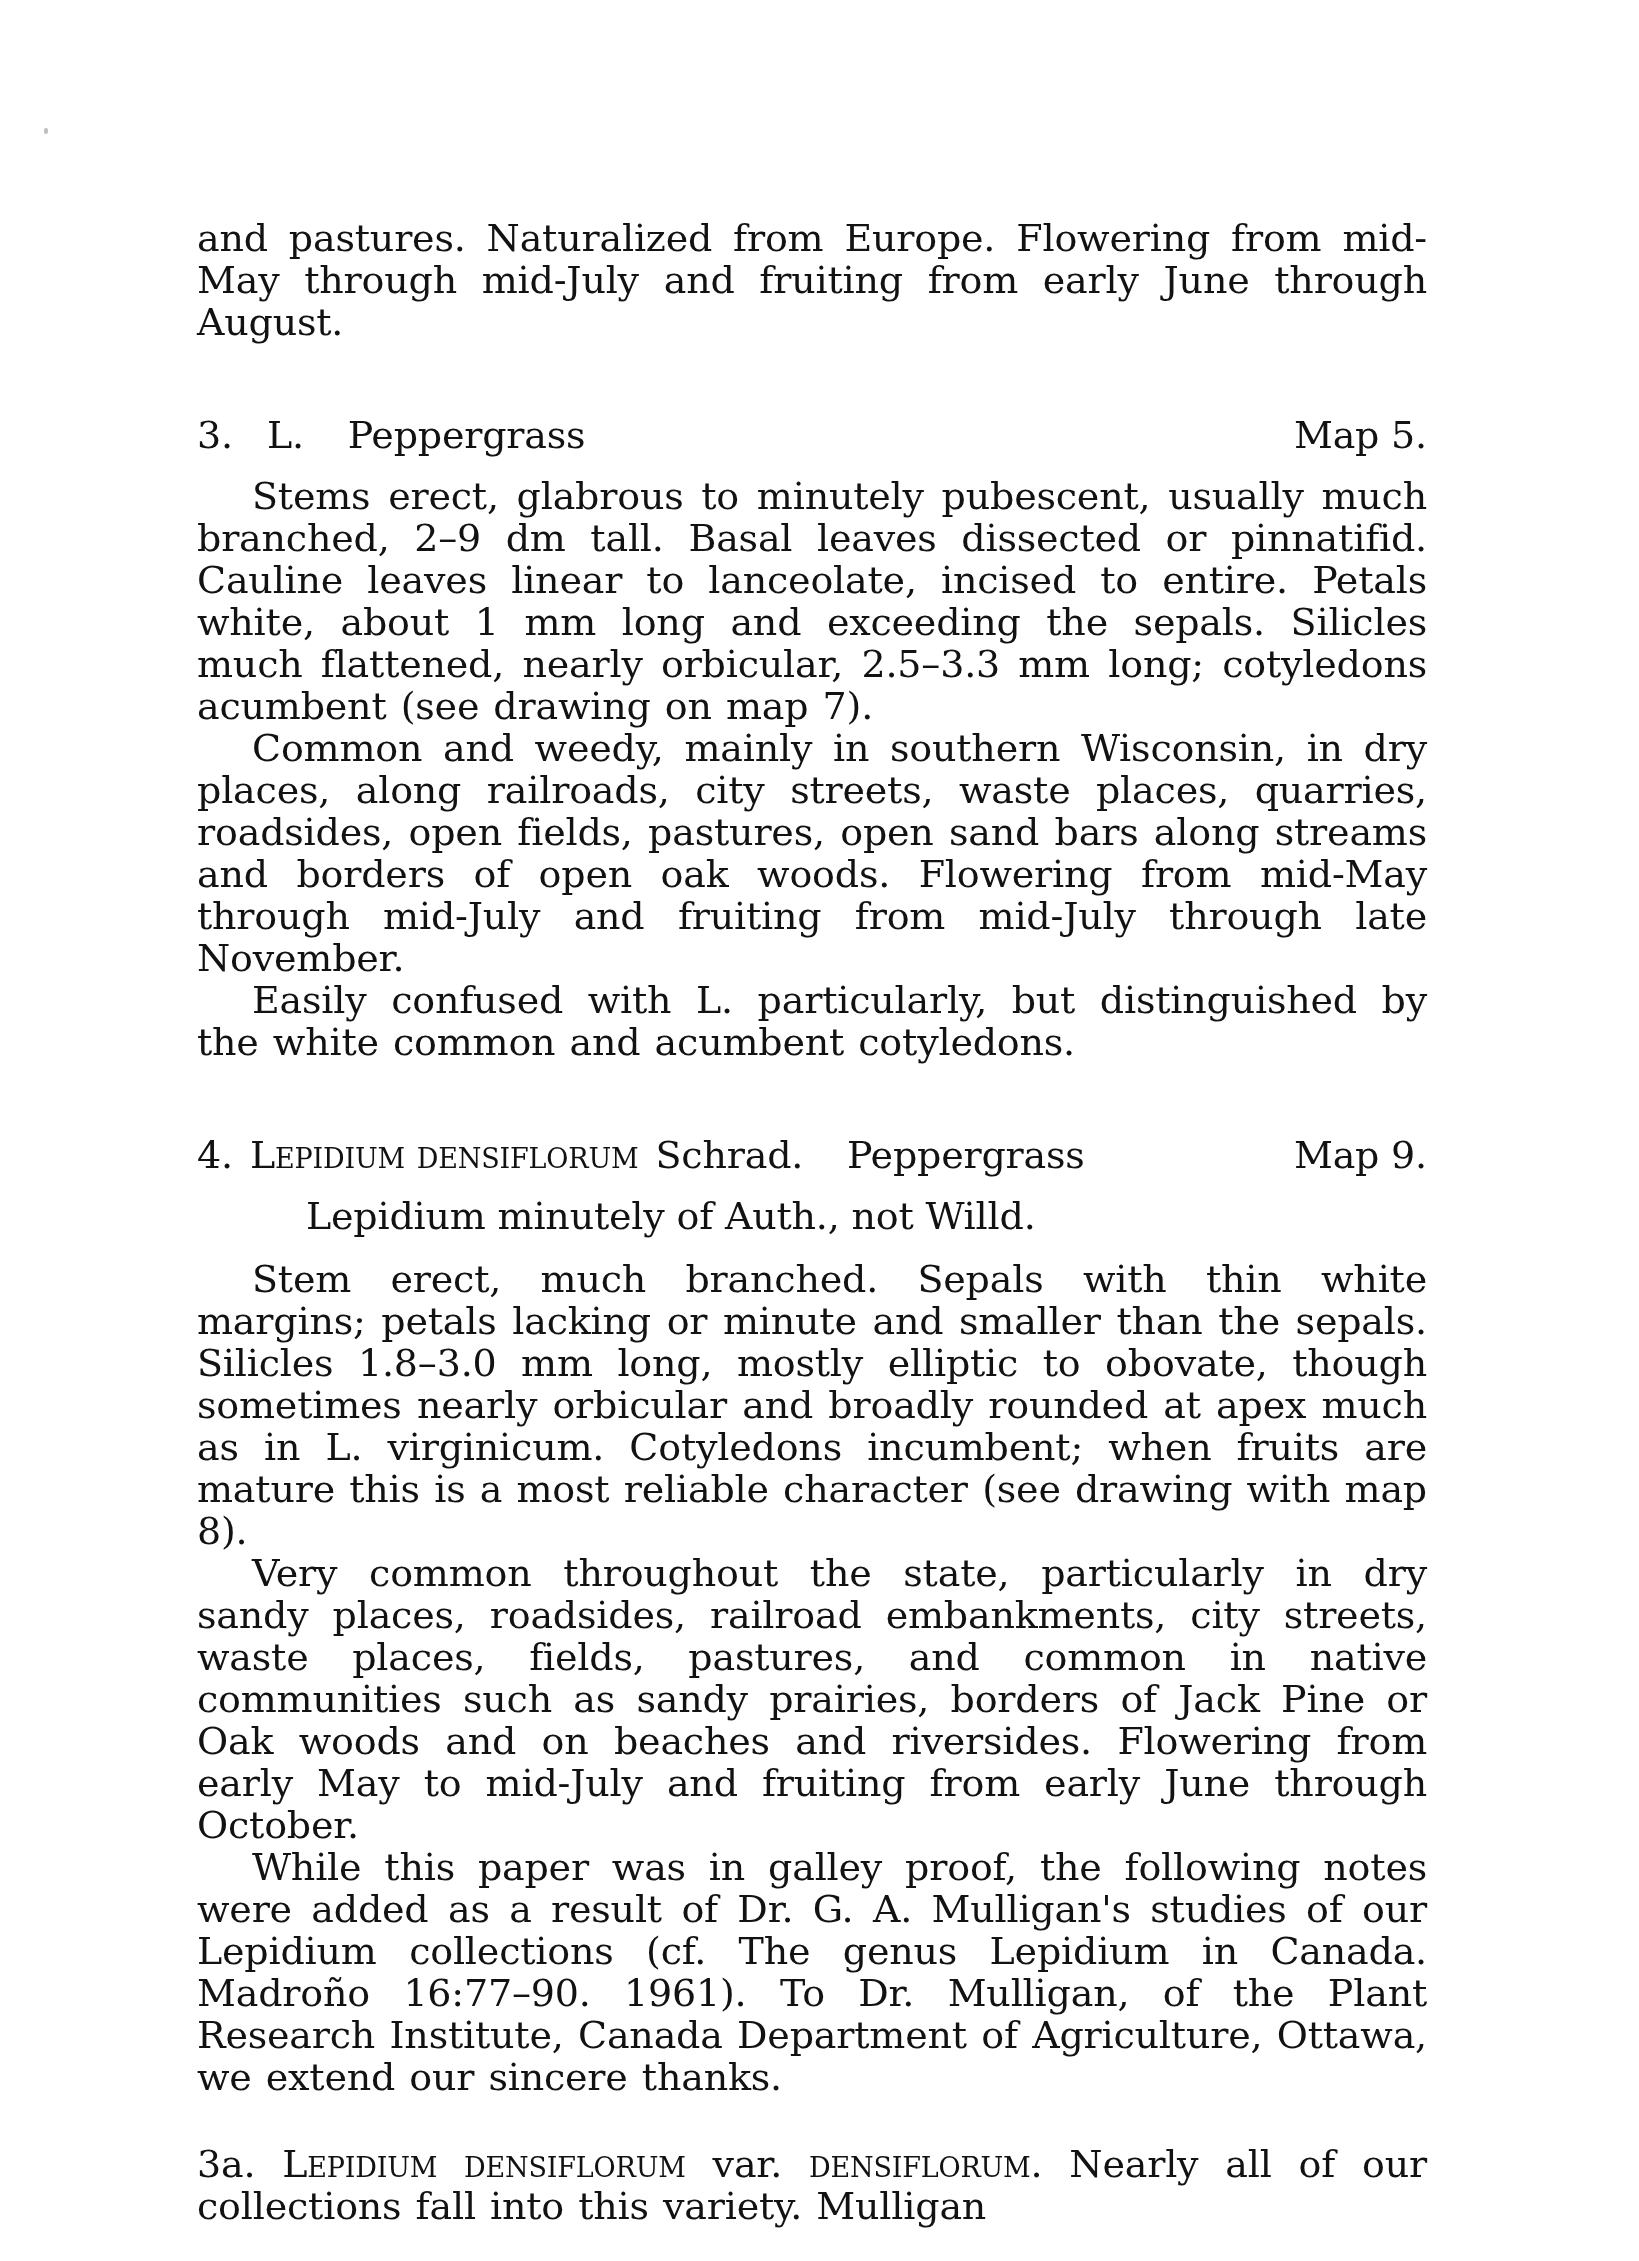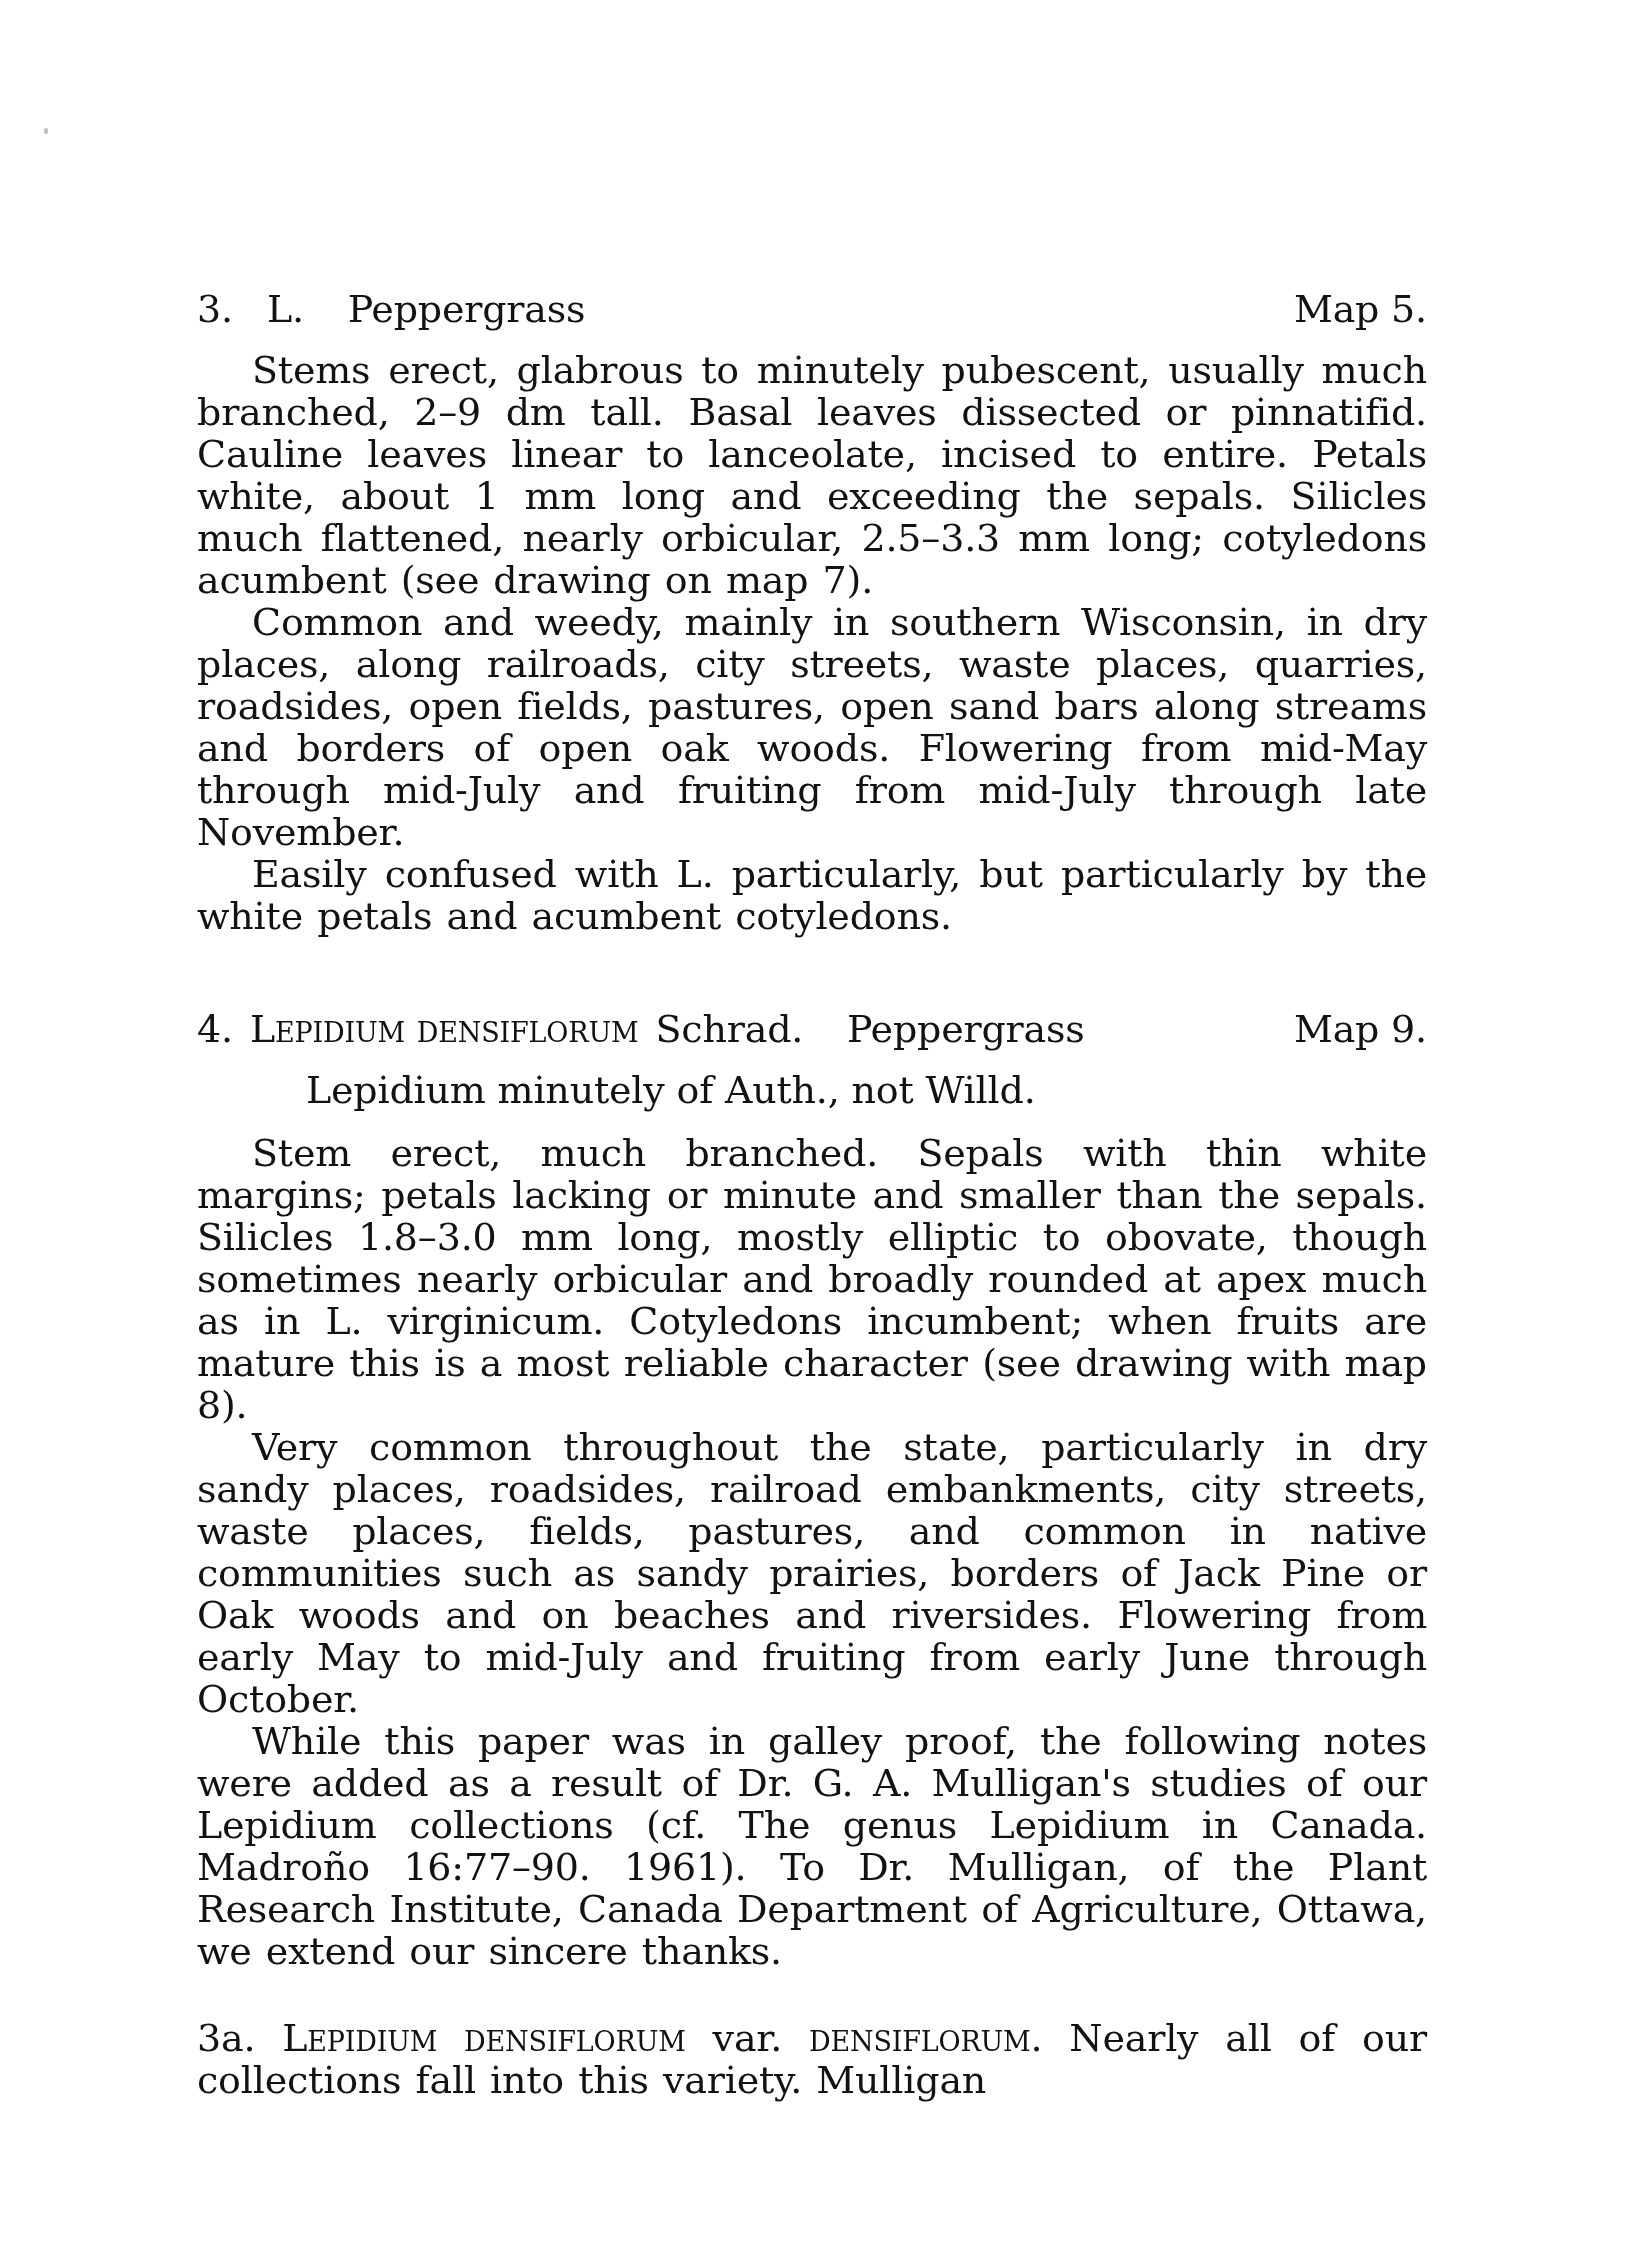--- a/index.html
+++ b/index.html
@@ -66,29 +66,30 @@
     background: #9c9c9c; opacity: 0.65;
     border-radius: 50%;
   }
 </style>
 </head>
 <body>
 
 <div class="page">
   <div class="text-block">
     <main id="content-blocks">
+        <p class="para"><span class="run-roman">and pastures. Naturalized from Europe. Flowering from mid-May through mid-July and fruiting from early June through August.</span></p>
         <div class="species-heading">
           <span class="num">3.</span>
           <span class="auth">L.</span>
           <span class="common">Peppergrass</span>
           <span class="map">Map 5.</span>
         </div>
         <p class="para indent"><span class="run-roman">Stems erect, glabrous to minutely pubescent, usually much branched, 2–9 dm tall. Basal leaves dissected or pinnatifid. Cauline leaves linear to lanceolate, incised to entire. </span><span class="run-italic">Petals white, about 1 mm long and exceeding the sepals.</span><span class="run-roman"> Silicles much flattened, nearly orbicular, 2.5–3.3 mm long; cotyledons acumbent (see drawing on map 7).</span></p>
         <p class="para indent"><span class="run-roman">Common and weedy, mainly in southern Wisconsin, in dry places, along railroads, city streets, waste places, quarries, roadsides, open fields, pastures, open sand bars along streams and borders of open oak woods. Flowering from mid-May through mid-July and fruiting from mid-July through late November.</span></p>
-        <p class="para indent"><span class="run-roman">Easily confused with </span><span class="run-italic">L. particularly,</span><span class="run-roman"> but particularly by the white petals and acumbent cotyledons.</span></p>
+        <p class="para indent"><span class="run-roman">Easily confused with </span><span class="run-italic">L. particularly,</span><span class="run-roman"> but distinguished by the white common and acumbent cotyledons.</span></p>
         <div class="species-heading">
           <span class="num">4.</span>
           <span class="sc name">Lepidium densiflorum</span>
           <span class="auth">Schrad.</span>
           <span class="common">Peppergrass</span>
           <span class="map">Map 9.</span>
         </div>
         <p class="synonym"><span class="run-italic">Lepidium minutely</span><span class="run-roman"> of Auth., not Willd.</span></p>
         <p class="para indent"><span class="run-roman">Stem erect, much branched. Sepals with thin white margins; </span><span class="run-italic">petals lacking or minute</span><span class="run-roman"> and smaller than the sepals. Silicles 1.8–3.0 mm long, mostly elliptic to obovate, though sometimes nearly orbicular and broadly rounded at apex much as in </span><span class="run-italic">L. virginicum.</span><span class="run-roman"> Cotyledons </span><span class="run-italic">incumbent;</span><span class="run-roman"> when fruits are mature this is a most reliable character (see drawing with map 8).</span></p>
         <p class="para indent"><span class="run-roman">Very common throughout the state, particularly in dry sandy places, roadsides, railroad embankments, city streets, waste places, fields, pastures, and common in native communities such as sandy prairies, borders of Jack Pine or Oak woods and on beaches and riversides. Flowering from early May to mid-July and fruiting from early June through October.</span></p>

